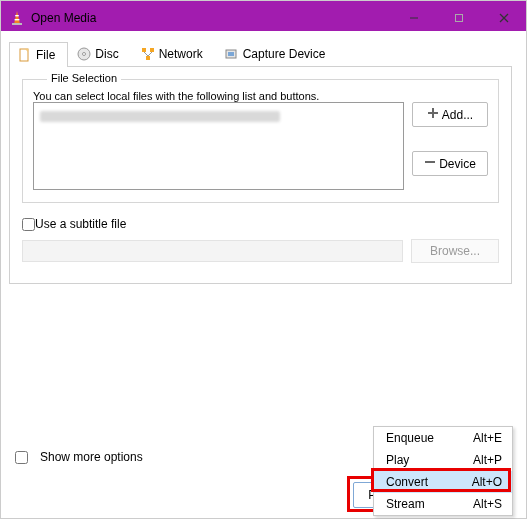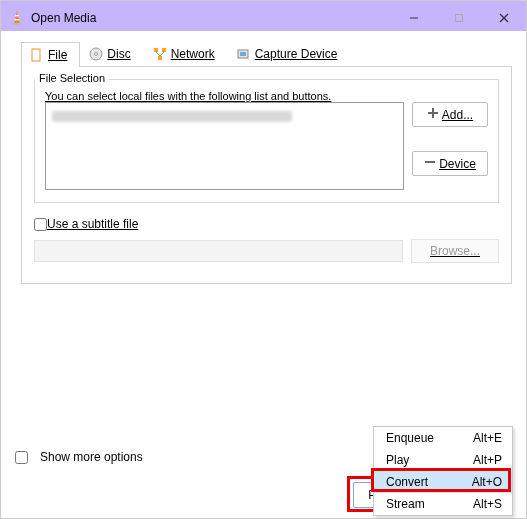--- a/index.html
+++ b/index.html
@@ -1,31 +1,31 @@
 <!DOCTYPE html>
 <html><head>
 <meta charset="utf-8">
 <style>
   * { box-sizing: border-box; font-family: 'Segoe UI', Tahoma, sans-serif; font-size: 12px; }
   body { margin: 0; background: #fff; width: 527px; height: 519px; overflow: hidden; }
   .window { border: 1px solid #ccc; width: 527px; height: 519px; display: flex; flex-direction: column; }
-  .titlebar { height: 30px; display: flex; align-items: center; padding: 4px 0 0 8px; background: #c4b5fd; }
+  .titlebar { height: 30px; display: flex; align-items: center; padding: 4px 0 0 8px; background: #a21caf; }
   .title-icon { width: 16px; height: 16px; margin-right: 6px; }
   .title-text { flex: 1; font-size: 12px; }
   .titlebar-buttons { display: flex; }
   .tbtn { width: 45px; height: 30px; display: flex; align-items: center; justify-content: center; }
   .tbtn svg { width: 10px; height: 10px; }
-  .content { flex: 1; padding: 10px 14px 6px 20px; display: flex; flex-direction: column; position: relative; text-decoration: underline; }
+  .content { flex: 1; padding: 10px 14px 6px 8px; display: flex; flex-direction: column; position: relative; }
   .tabs { display: flex; border-bottom: 1px solid #d0d0d0; }
   .tab { padding: 5px 12px 5px 8px; display: flex; align-items: center; gap: 4px; border: 1px solid transparent; border-bottom: none; cursor: default; }
   .tab.active { border-color: #d0d0d0; background: #fff; position: relative; top: 1px; }
   .tab-icon { width: 14px; height: 14px; display: inline-flex; align-items: center; justify-content: center; }
   .panel { border: 1px solid #d0d0d0; border-top: none; padding: 12px 12px 20px 12px; }
   .fieldset { border: 1px solid #d6d6d6; padding: 10px 10px 12px 10px; margin-bottom: 10px; position: relative; }
-  .fieldset-legend { position: absolute; top: -8px; left: 0; background: #fff; padding: 0 4px; font-size: 11px; }
+  .fieldset-legend { position: absolute; top: -8px; left: 24px; background: #fff; padding: 0 4px; font-size: 11px; }
   .help-text { font-size: 11px; }
   .file-row { display: flex; gap: 8px; }
   .file-list { flex: 1; border: 1px solid #9a9a9a; height: 88px; background: #fff; padding: 4px 6px; overflow: hidden; }
   .blurred-line { width: 240px; height: 11px; background: linear-gradient(#d9d9d9,#d9d9d9); filter: blur(1.5px); border-radius: 2px; margin-top: 4px;}
   .side-btns { display: flex; flex-direction: column; gap: 24px; width: 76px; }
   .btn { border: 1px solid #bdbdbd; background: #fff; padding: 4px 6px; display: flex; align-items: center; justify-content: center; gap: 3px; cursor: default; border-radius: 2px; }
   .check-row { display: flex; align-items: center; padding: 4px 0 8px 0; }
   .sub-row { display: flex; gap: 8px; align-items: center; }
   .sub-input { flex: 1; border: 1px solid #e3e3e3; background: #f4f4f4; height: 22px; }
   .sub-browse { border: 1px solid #e3e3e3; background: #fafafa; color: #9a9a9a; width: 88px; height: 24px; display:flex;align-items:center;justify-content:center; }

